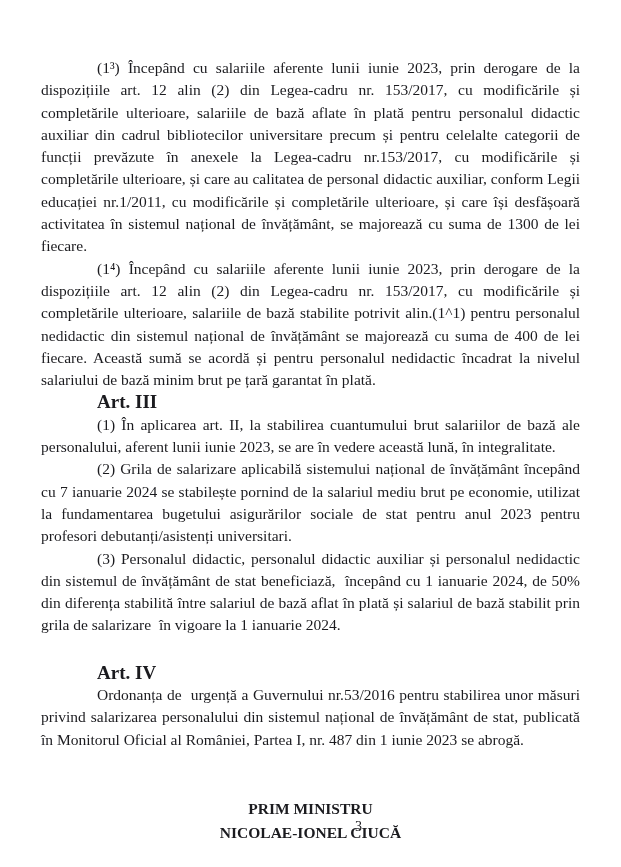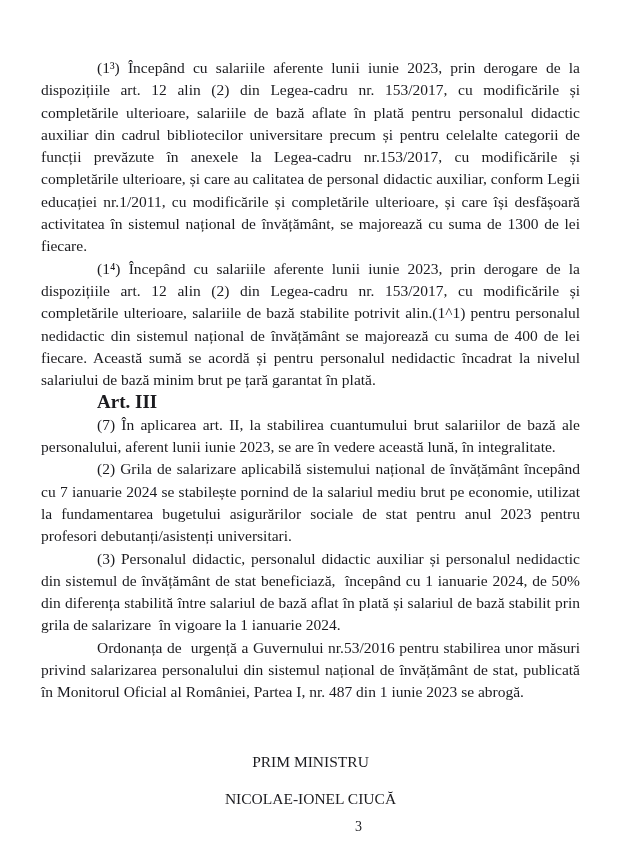--- a/index.html
+++ b/index.html
@@ -38,46 +38,47 @@
     text-indent: 56px;
   }
   p.art-heading.spaced {
     margin-top: 25px;
   }
   .signature {
     margin-top: 47px;
     text-align: center;
   }
   .signature p {
-    margin: 15px;
+    margin: 2px;
     font-size: 15.5px;
     line-height: 22.3px;
-    font-weight: normal;
+    font-weight: bold;
   }
   .footer {
     position: absolute;
     top: 819px;
     left: 96px;
     width: 525px;
     text-align: center;
     font-size: 14px;
     line-height: 16px;
   }
 </style>
 </head>
 <body>
 
 <div class="page">
   <div class="content">
     <p class="body-par">(1³) Începând cu salariile aferente lunii iunie 2023, prin derogare de la dispozițiile art. 12 alin (2) din Legea-cadru nr. 153/2017, cu modificările și completările ulterioare, salariile de bază aflate în plată pentru personalul didactic auxiliar din cadrul bibliotecilor universitare precum și pentru celelalte categorii de funcții prevăzute în anexele la Legea-cadru nr.153/2017, cu modificările și completările ulterioare, și care au calitatea de personal didactic auxiliar, conform Legii educației nr.1/2011, cu modificările și completările ulterioare, și care își desfășoară activitatea în sistemul național de învățământ, se majorează cu suma de 1300 de lei fiecare.</p>
     <p class="body-par">(1⁴) Începând cu salariile aferente lunii iunie 2023, prin derogare de la dispozițiile art. 12 alin (2) din Legea-cadru nr. 153/2017, cu modificările și completările ulterioare, salariile de bază stabilite potrivit alin.(1^1) pentru personalul nedidactic din sistemul național de învățământ se majorează cu suma de 400 de lei fiecare. Această sumă se acordă și pentru personalul nedidactic încadrat la nivelul salariului de bază minim brut pe țară garantat în plată.</p>
     <p class="art-heading">Art. III</p>
-    <p class="body-par">(7) În aplicarea art. II, la stabilirea cuantumului brut salariilor de bază ale personalului, aferent lunii iunie 2023, se are în vedere această lună, în integralitate.</p>
+    <p class="body-par">(1) În aplicarea art. II, la stabilirea cuantumului brut salariilor de bază ale personalului, aferent lunii iunie 2023, se are în vedere această lună, în integralitate.</p>
     <p class="body-par">(2) Grila de salarizare aplicabilă sistemului național de învățământ începând cu 7 ianuarie 2024 se stabilește pornind de la salariul mediu brut pe economie, utilizat la fundamentarea bugetului asigurărilor sociale de stat pentru anul 2023 pentru profesori debutanți/asistenți universitari.</p>
     <p class="body-par">(3) Personalul didactic, personalul didactic auxiliar și personalul nedidactic din sistemul de învățământ de stat beneficiază,  începând cu 1 ianuarie 2024, de 50% din diferența stabilită între salariul de bază aflat în plată și salariul de bază stabilit prin grila de salarizare  în vigoare la 1 ianuarie 2024.</p>
+    <p class="art-heading spaced">Art. IV</p>
     <p class="body-par">Ordonanța de  urgență a Guvernului nr.53/2016 pentru stabilirea unor măsuri privind salarizarea personalului din sistemul național de învățământ de stat, publicată în Monitorul Oficial al României, Partea I, nr. 487 din 1 iunie 2023 se abrogă.</p>
 
     <div class="signature">
       <p>PRIM MINISTRU</p>
       <p>NICOLAE-IONEL CIUCĂ</p>
     </div>
   </div>
 
   <div class="footer">3</div>
 </div>

